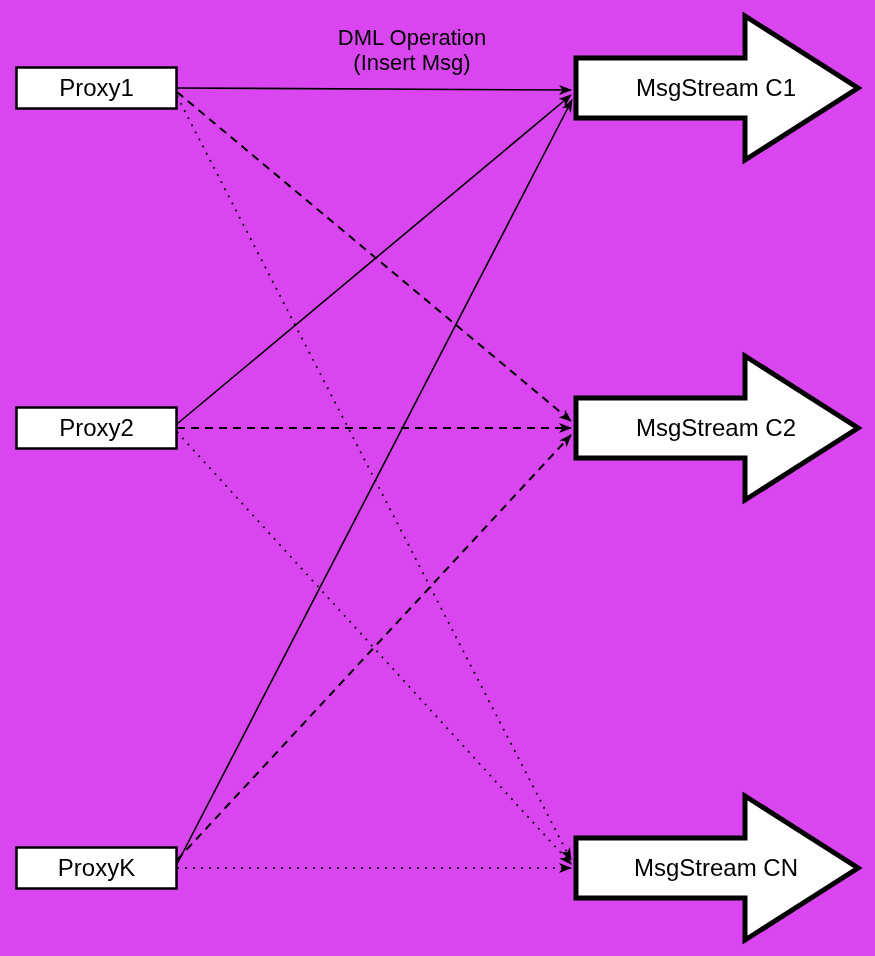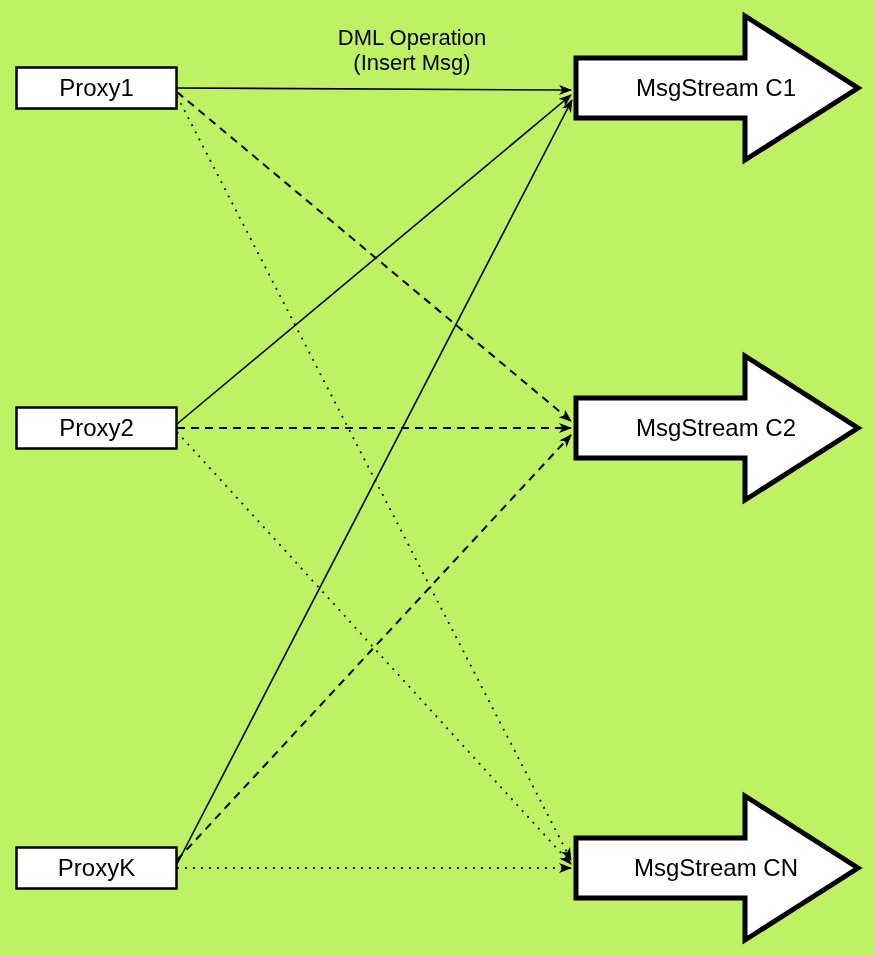--- a/index.html
+++ b/index.html
@@ -4,21 +4,21 @@
 <style>
   html, body {
     margin: 0;
     padding: 0;
     background: #ffffff;
   }
   .stage {
     position: relative;
     width: 875px;
     height: 956px;
-    background: #bef264;
+    background: #d946ef;
     overflow: hidden;
   }
   svg {
     display: block;
     font-family: "Liberation Sans", "DejaVu Sans", sans-serif;
   }
   .node-label {
     font-size: 24px;
     fill: #000000;
   }

